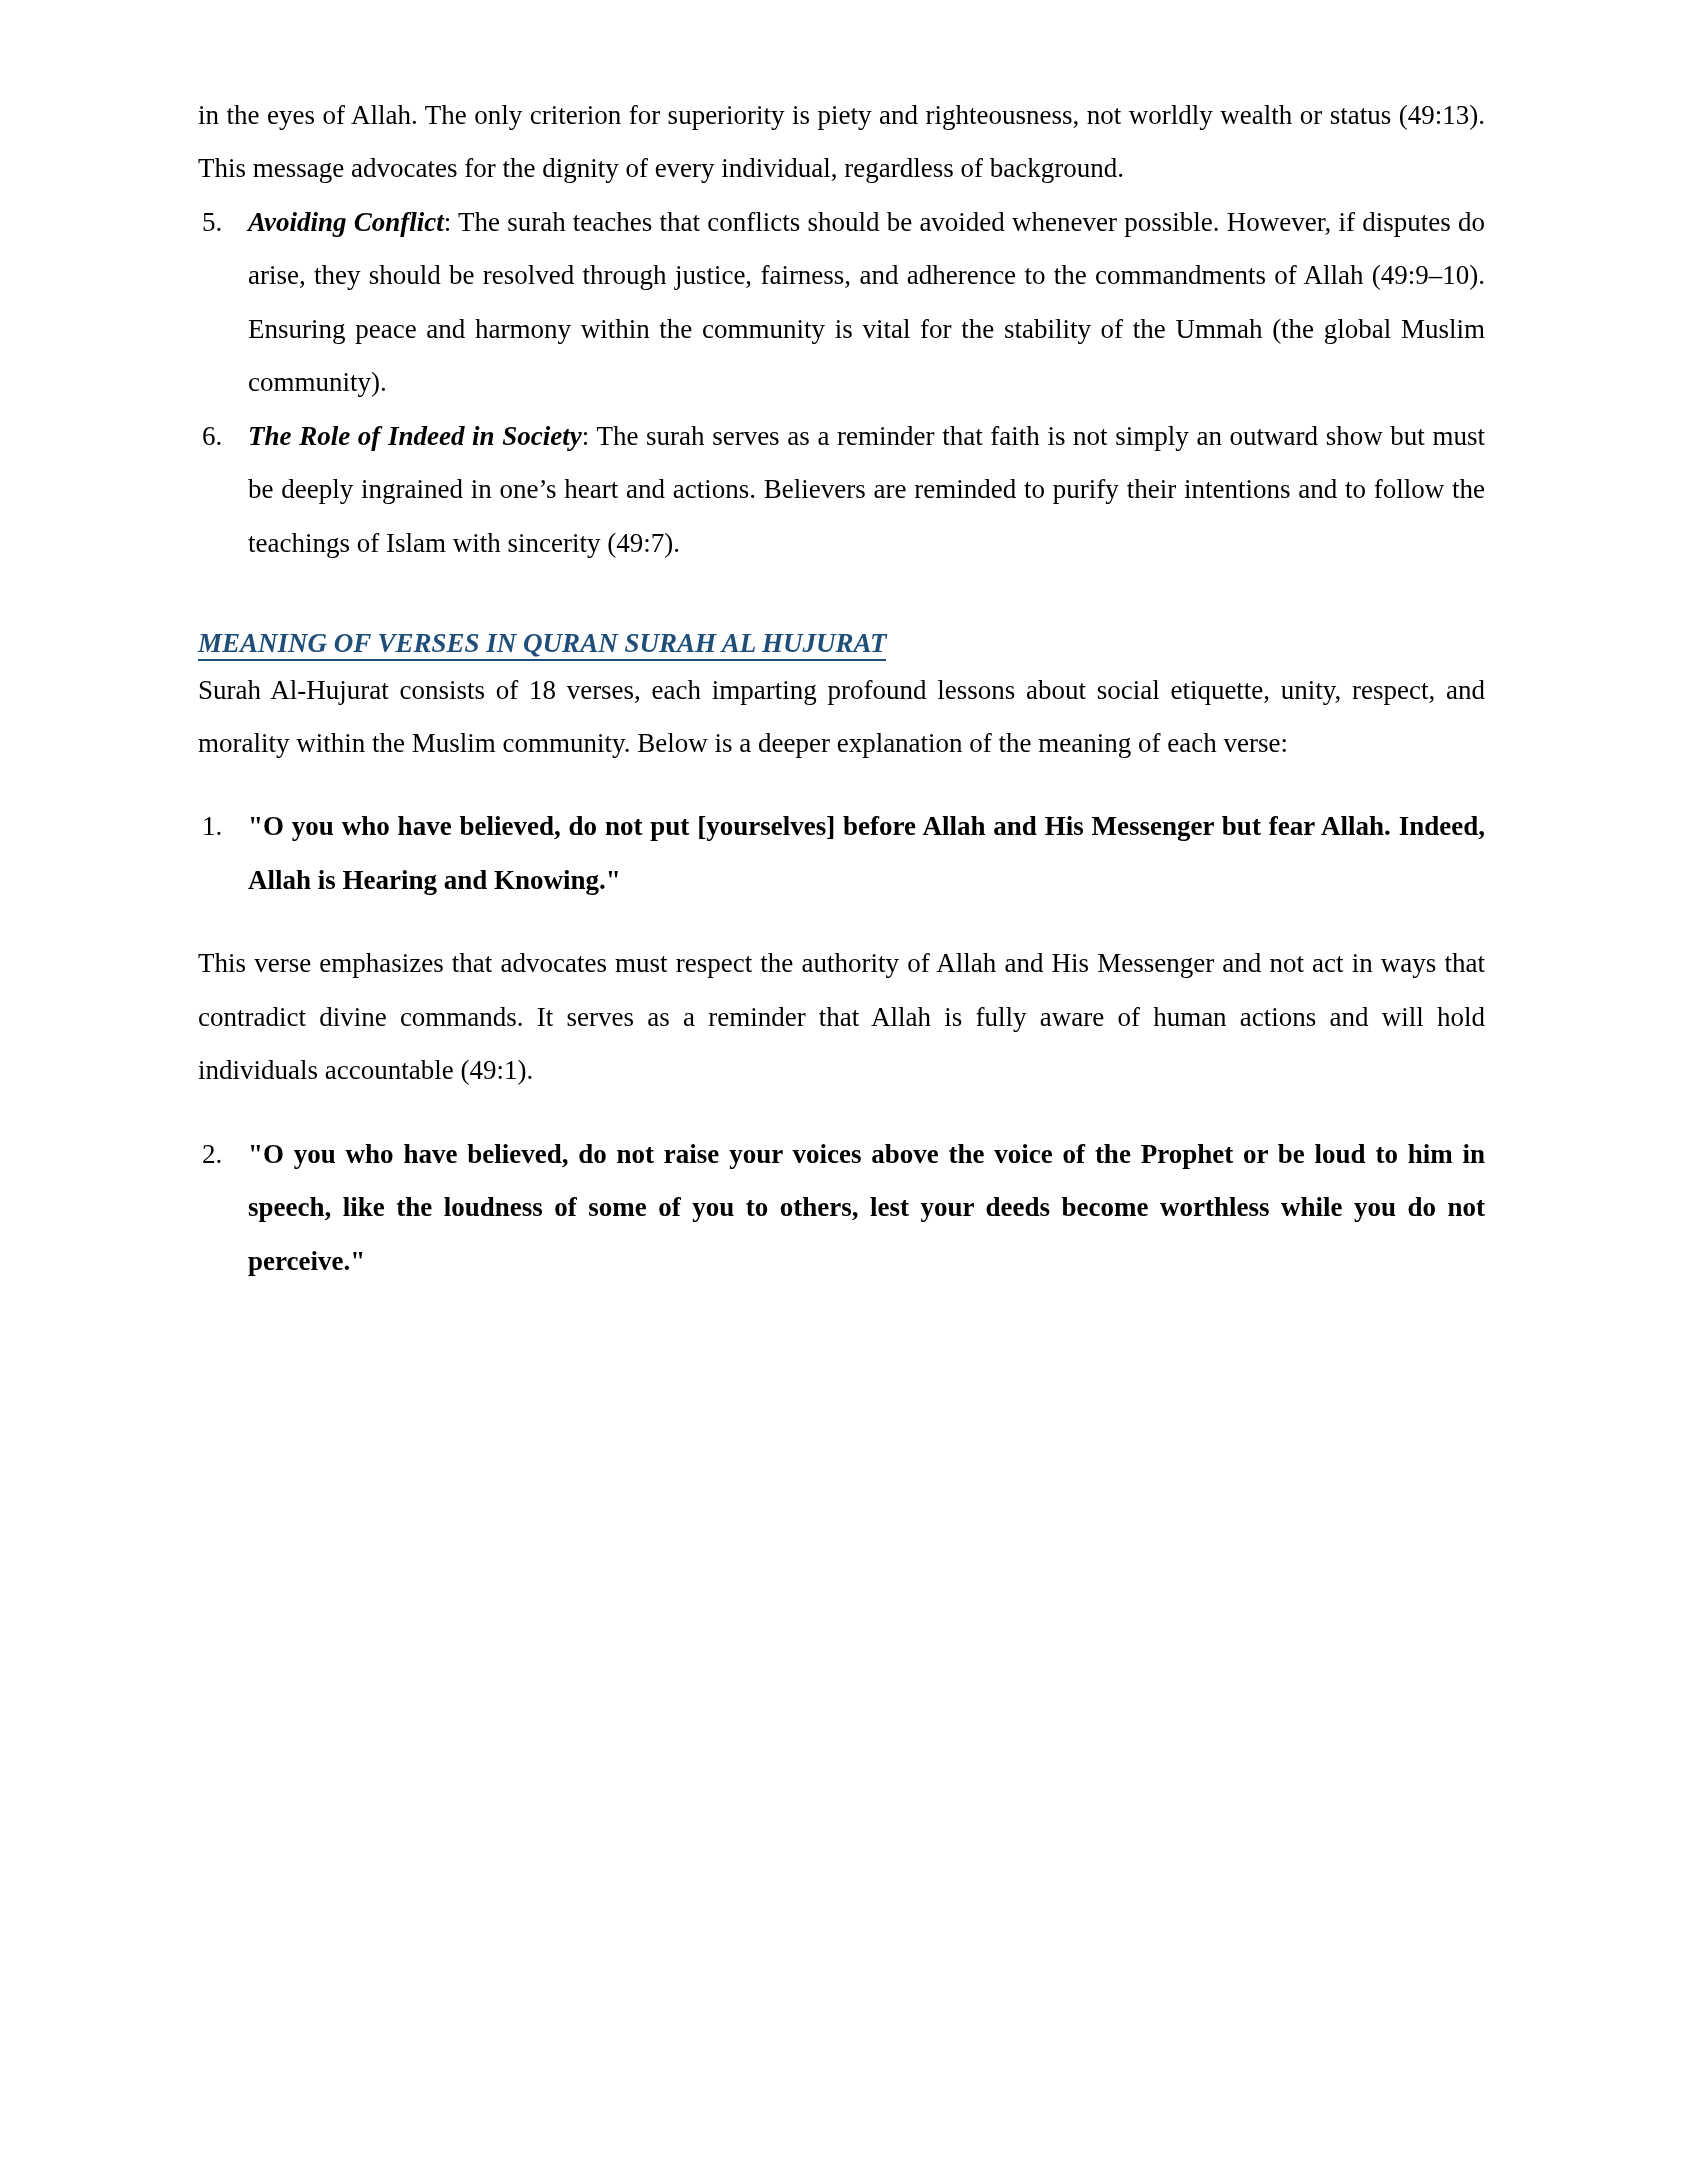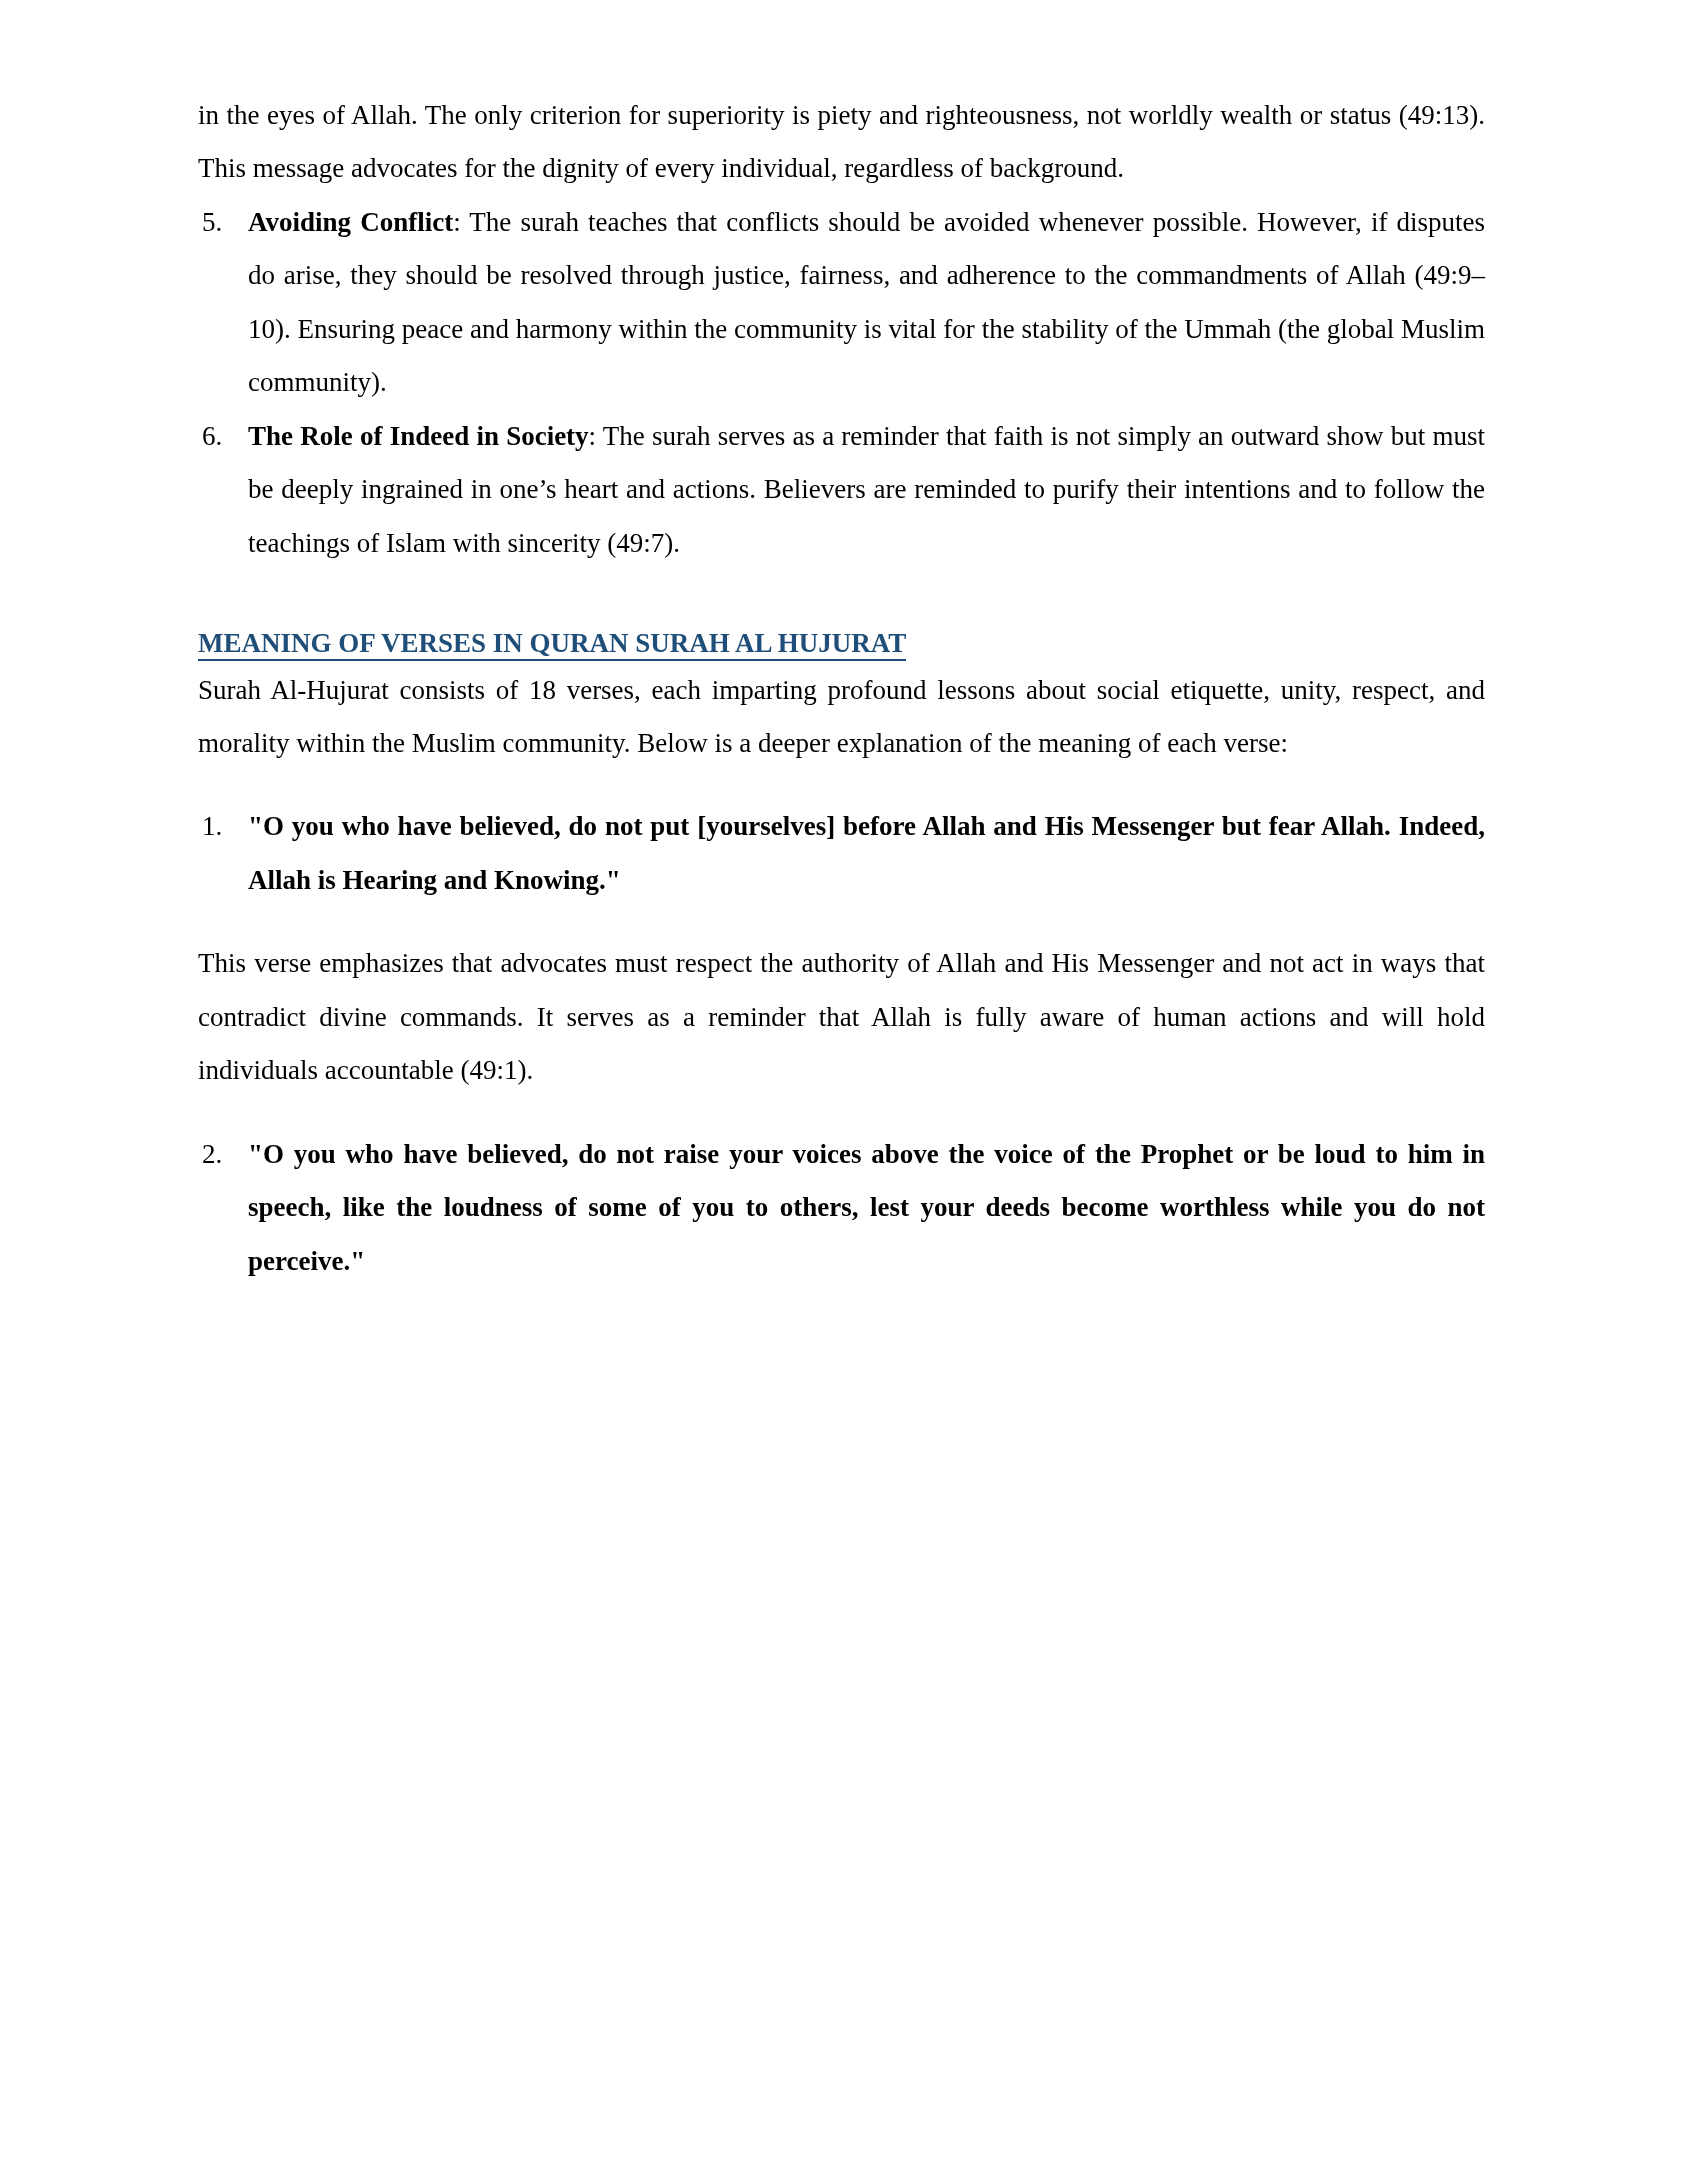--- a/index.html
+++ b/index.html
@@ -62,37 +62,39 @@
     text-align: left;
     font-weight: normal;
   }
 
   ol.num-list.bold-items > li .item-text {
     font-weight: bold;
   }
 
   .lead {
     font-weight: bold;
+    font-style: italic;
   }
 
   
   h2.section-heading {
     margin: 0;
     font-size: 27px;
     font-weight: bold;
     line-height: 1.5;
     color: #1F4E79;
     display: block;
   }
 
   h2.section-heading .heading-text {
     border-bottom: 2.6px solid #1F4E79;
     padding-bottom: 1.3px;
     display: inline;
     box-decoration-break: clone;
+    font-style: italic;
     -webkit-box-decoration-break: clone;
   }
   .gap-md { height: 30px; }
   .gap-lg { height: 41px; }
   .gap-xl { height: 53px; }
 </style>
 </head>
 <body>
 
 <div class="page">

